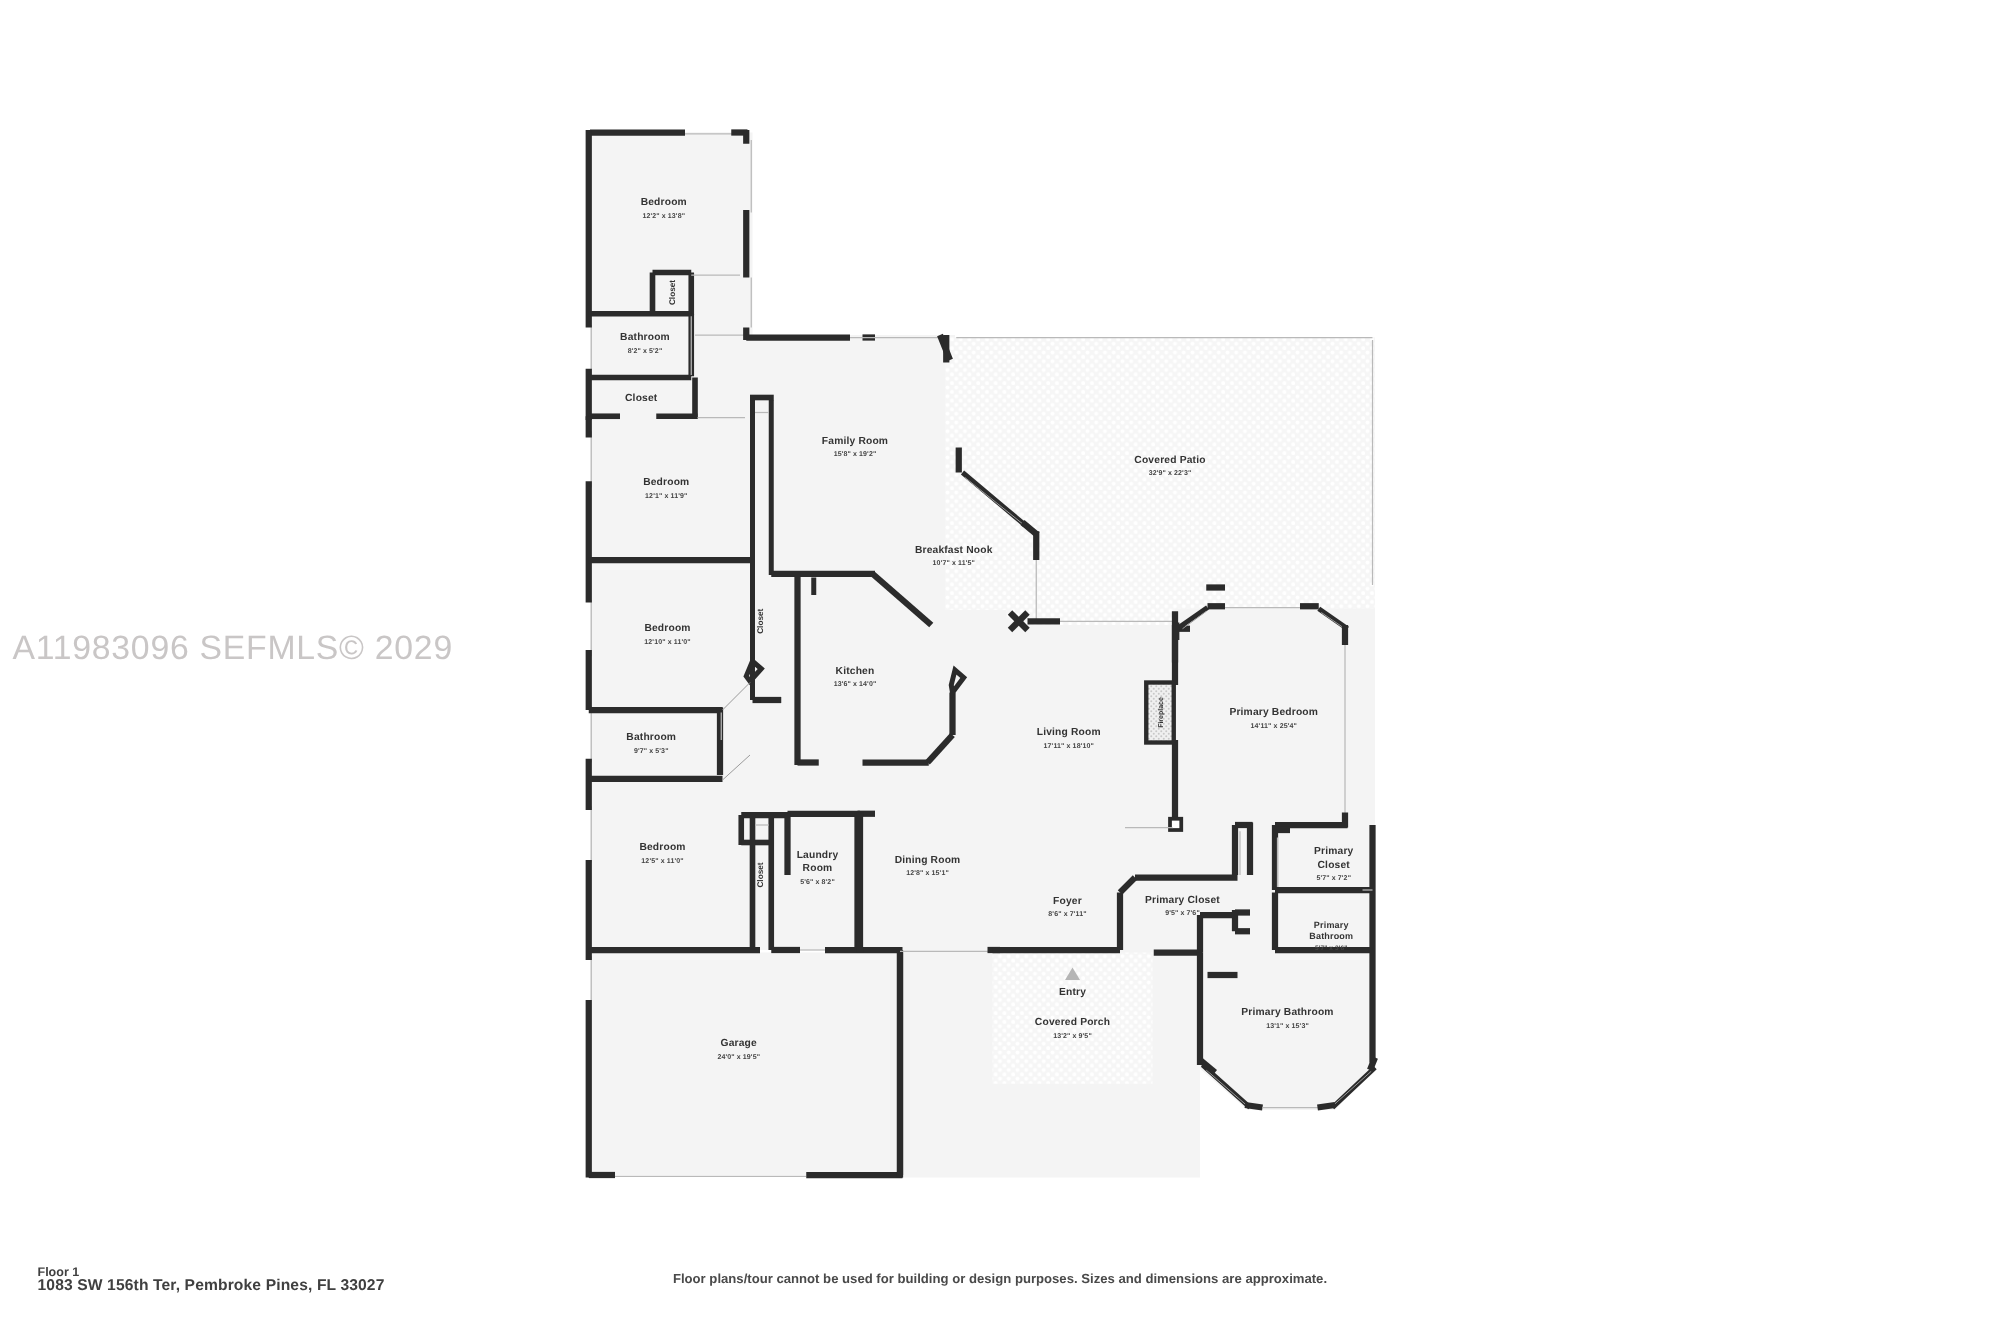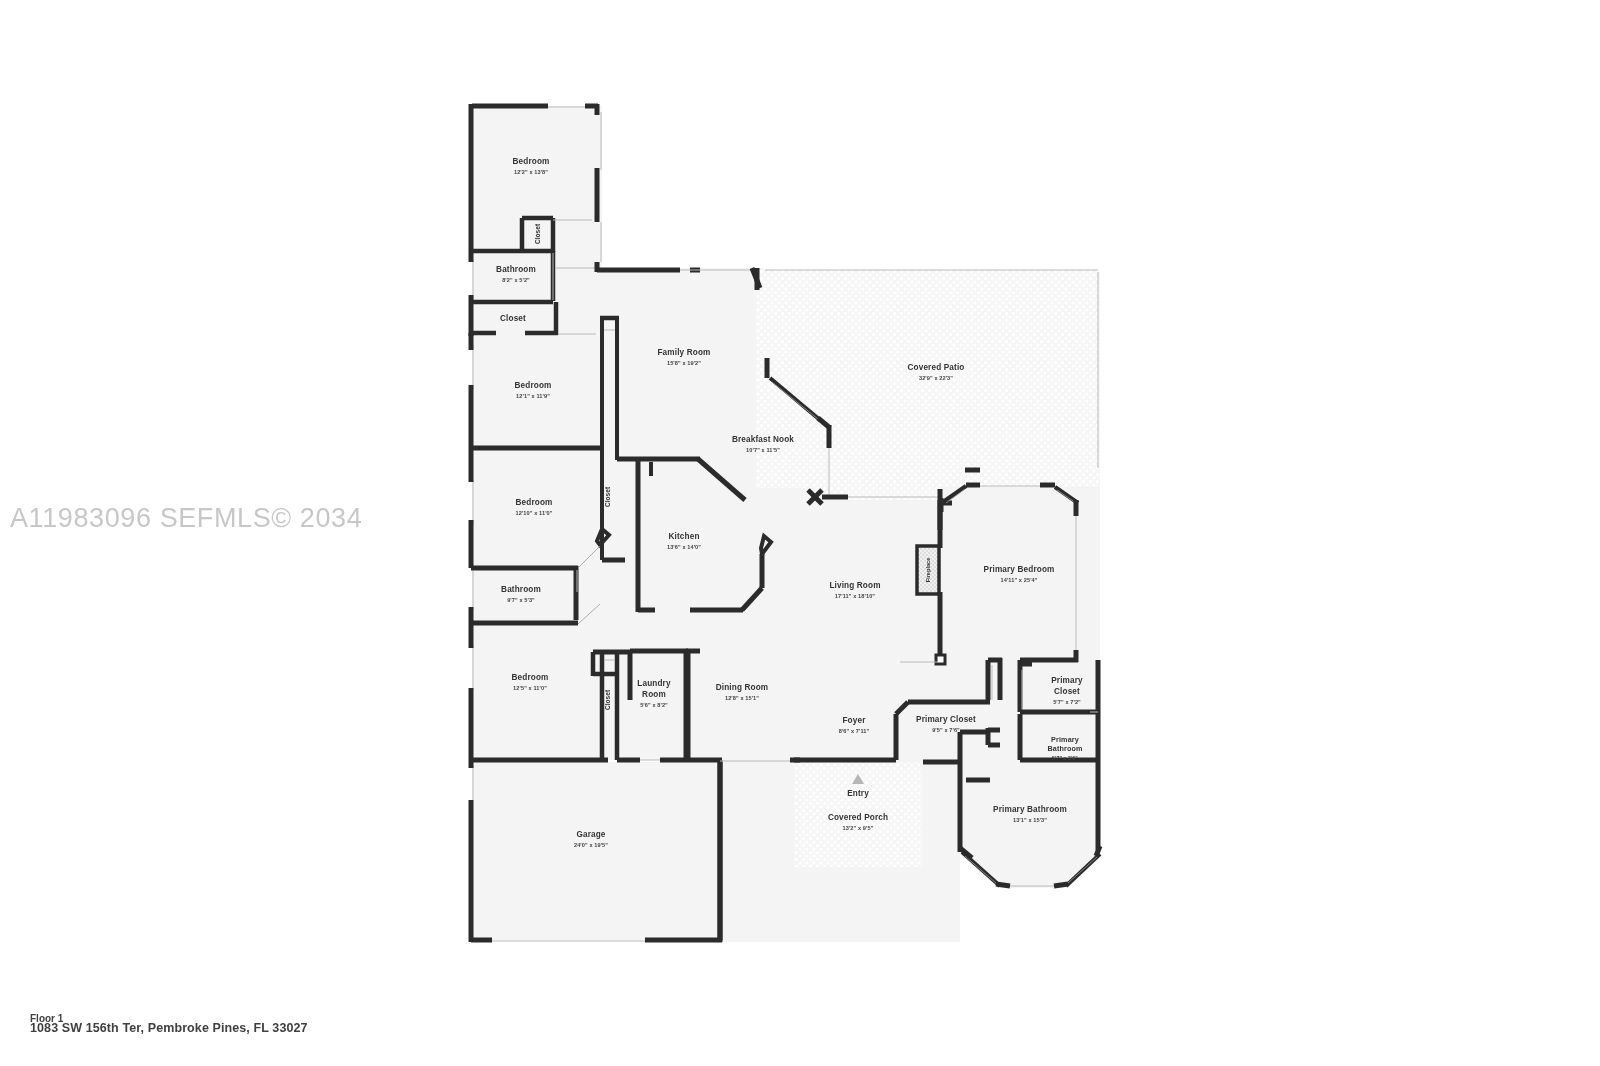--- a/index.html
+++ b/index.html
@@ -450,18 +450,19 @@
       </g>
 
       <g>
         <text class="rm-name" x="858" y="820">Covered Porch</text>
         <text class="rm-dim" x="858" y="830">13'2" x 9'5"</text>
       </g>
 
     </g>
   </svg>
 
-  <div class="watermark">A11983096  SEFMLS© 2034</div>
+  <div class="watermark">A11983096  SEFMLS© 2029</div>
 
   <div class="footer-address">1083 SW 156th Ter, Pembroke Pines, FL 33027</div>
   <div class="footer-floor">Floor 1</div>
+  <div class="footer-disclaimer">Floor plans/tour cannot be used for building or design purposes. Sizes and dimensions are approximate.</div>
 
 </div>
 
 </body></html>

